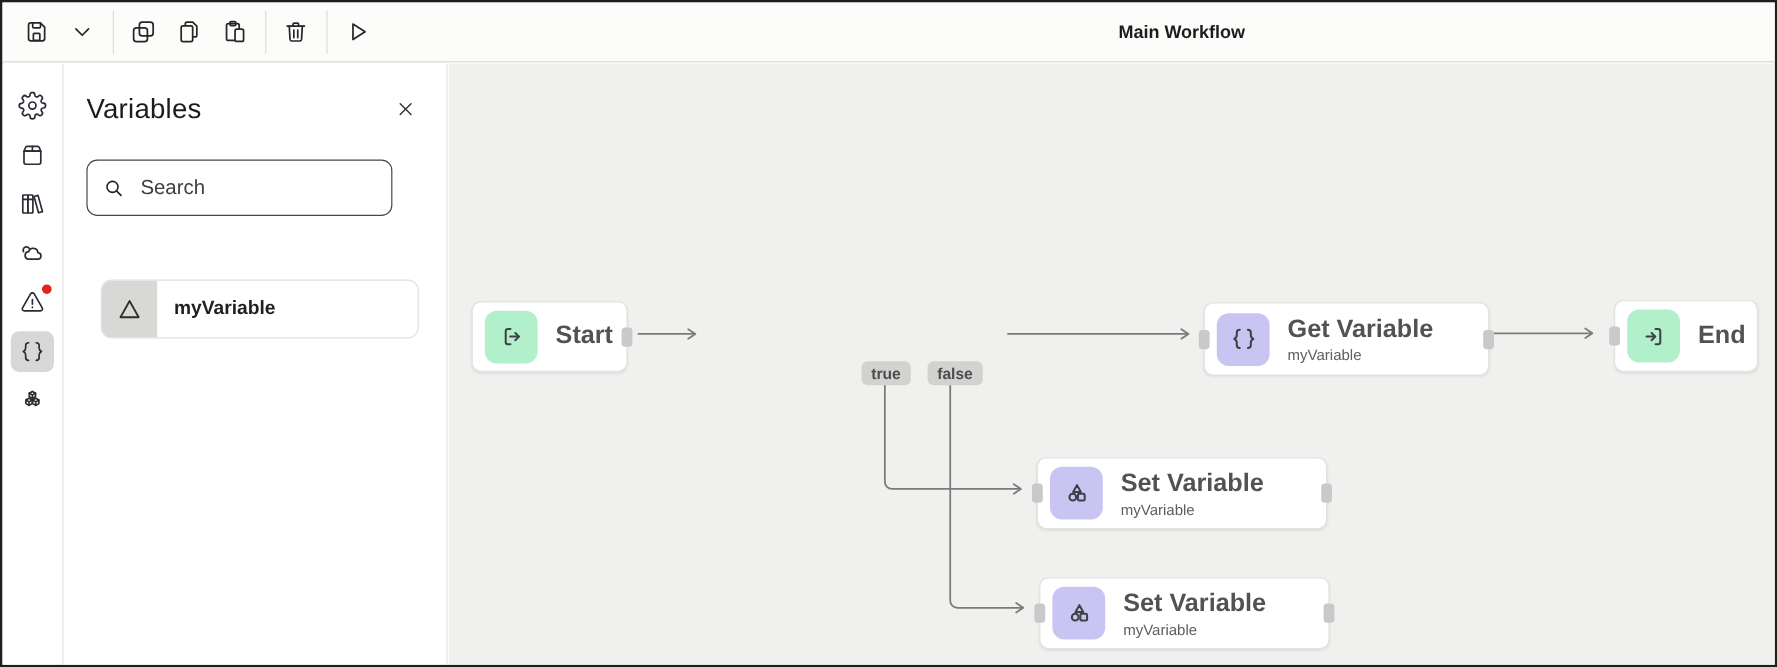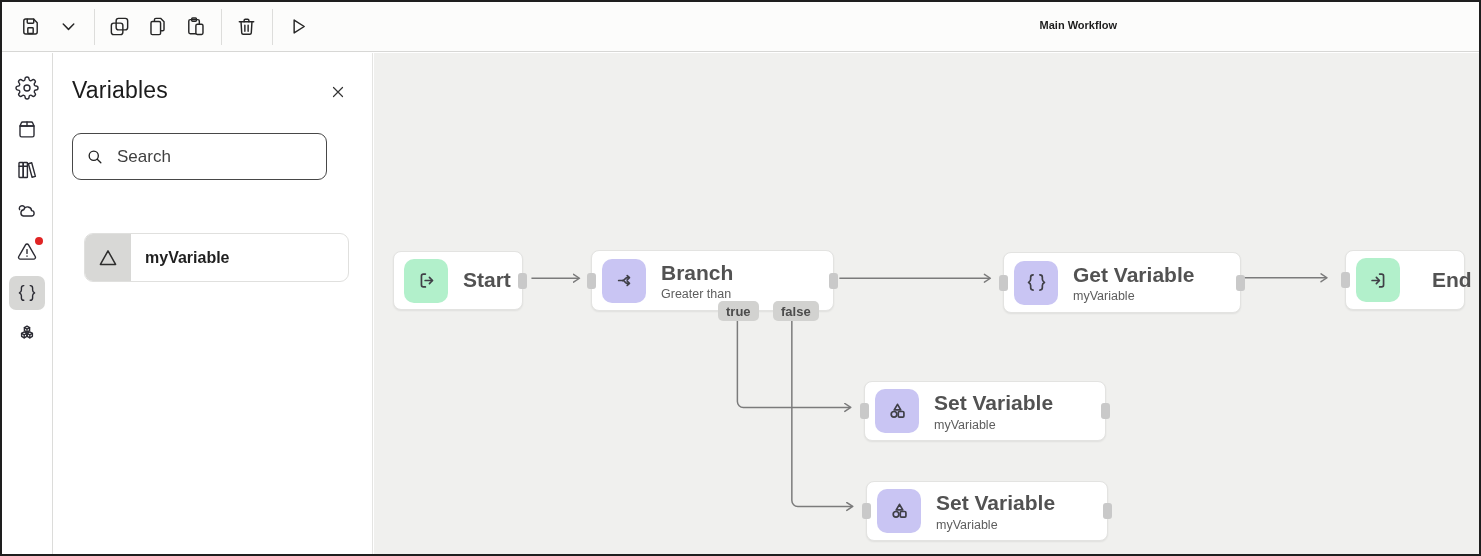--- a/index.html
+++ b/index.html
@@ -3,32 +3,32 @@
 <meta charset="utf-8">
 <style>
   html,body{margin:0;padding:0;background:#e8e8e8;font-family:"Liberation Sans",sans-serif;}
   .window{position:relative;width:1481px;height:556px;box-sizing:border-box;border:2px solid #1e1e1e;background:#fff;overflow:hidden;}
 
   
   .topbar{position:absolute;left:0;top:0;right:0;height:50px;background:#fcfcfb;border-bottom:1px solid #d7d7d5;display:flex;align-items:center;padding-left:12px;box-sizing:border-box;}
   .tb-btn{width:32px;height:32px;display:grid;place-items:center;border-radius:6px;cursor:pointer;margin-right:6px;}
   .tb-btn svg{width:23px;height:23px;stroke:#262626;fill:none;stroke-width:1.5;stroke-linecap:round;stroke-linejoin:round;}
   .tb-sep{width:1px;height:36px;background:#dddddb;margin:0 8px 0 4px;}
-  .tb-title{position:absolute;left:930px;top:17px;width:185px;text-align:right;font-size:11px;font-weight:600;color:#1c1c1c;}
+  .tb-title{position:absolute;left:930px;top:17px;width:185px;text-align:left;font-size:15px;font-weight:600;color:#1c1c1c;}
 
   
   .leftrail{position:absolute;left:0;top:51px;bottom:0;width:51px;background:#fff;border-right:1px solid #dcdcda;box-sizing:border-box;padding-top:18px;display:flex;flex-direction:column;align-items:center;}
   .rail-item{position:relative;width:36px;height:34px;display:grid;place-items:center;border-radius:7px;margin-bottom:7px;cursor:pointer;}
   .rail-item svg{width:24px;height:24px;stroke:#2b2b33;fill:none;stroke-width:1.4;stroke-linecap:round;stroke-linejoin:round;}
   .rail-item.active{background:#d7d7d5;}
   .rail-dot{position:absolute;top:2px;right:2px;width:8px;height:8px;border-radius:50%;background:#e02424;}
 
   
   .panel{position:absolute;left:51px;top:51px;bottom:0;width:320px;background:#fff;border-right:1px solid #e4e4e2;box-sizing:border-box;}
-  .panel-head{display:flex;align-items:flex-end;justify-content:space-between;padding:24px 22px 0 19px;}
+  .panel-head{display:flex;align-items:center;justify-content:space-between;padding:24px 22px 0 19px;}
   .panel-title{font-size:23px;font-weight:500;color:#1b1b1b;letter-spacing:.2px;}
   .panel-close{width:24px;height:24px;display:grid;place-items:center;cursor:pointer;}
   .panel-close svg{width:18px;height:18px;stroke:#333;fill:none;stroke-width:1.6;stroke-linecap:round;}
   .searchbox{position:absolute;left:19px;top:80px;width:255px;height:47px;box-sizing:border-box;border:1.5px solid #474747;border-radius:9px;display:flex;align-items:center;padding:0 12px;background:#fff;}
   .searchbox svg{width:20px;height:20px;stroke:#222;fill:none;stroke-width:1.6;stroke-linecap:round;flex-shrink:0;}
   .searchbox input{border:none;outline:none;flex:1;margin-left:10px;font-size:17px;color:#333;font-family:"Liberation Sans",sans-serif;background:transparent;}
   .searchbox input::placeholder{color:#3f3f3f;opacity:1;}
   .var-card{position:absolute;left:31px;top:180px;width:263px;height:47px;border:1px solid #e0e0de;border-radius:9px;overflow:hidden;display:flex;align-items:center;background:#fff;cursor:pointer;}
   .var-card-icon{width:46px;height:100%;background:#d8d8d6;display:grid;place-items:center;flex-shrink:0;}
   .var-card-icon svg{width:26px;height:26px;stroke:#2e2e2e;fill:none;stroke-width:1.4;stroke-linejoin:round;}
@@ -44,21 +44,21 @@
   .node-icon svg{width:27px;height:27px;stroke:#3f3f46;fill:none;stroke-width:1.5;stroke-linecap:round;stroke-linejoin:round;}
   .node-text{margin-left:15px;display:flex;flex-direction:column;justify-content:center;}
   .node-title{font-size:21px;font-weight:700;color:#525252;line-height:1.25;}
   .node-sub{font-size:12.5px;color:#5d5d5d;margin-top:1px;}
   .port{position:absolute;top:50%;transform:translateY(-50%);width:9px;height:16px;border-radius:3px;background:#c9c9c9;}
   .port.left{left:-5px;} .port.right{right:-5px;}
 
   .n-start{left:19px;top:198px;width:130px;height:59px;}
   .n-branch{left:217px;top:197px;width:243px;height:61px;}
   .n-get{left:629px;top:199px;width:238px;height:61px;}
-  .n-end{left:971px;top:197px;width:120px;height:60px;gap:17px;}
+  .n-end{left:971px;top:197px;width:120px;height:60px;}
   .n-set1{left:490px;top:328px;width:242px;height:60px;}
   .n-set2{left:492px;top:428px;width:242px;height:60px;}
 
   .branch-badge{position:absolute;height:20px;min-width:40px;box-sizing:border-box;padding:0 8px;background:#d2d2d0;border-radius:5px;font-size:13px;font-weight:700;color:#4c4c4c;display:grid;place-items:center;line-height:1;text-align:right;}
   .badge-true{left:344px;top:248px;}
   .badge-false{left:399px;top:248px;}
 </style>
 </head>
 <body>
 
@@ -217,37 +217,20 @@
           <path d="M10.8 12h6.4"></path>
             <path d="M14.6 9.3 17.3 12l-2.7 2.7"></path>
         </svg>
       </span>
       <span class="node-text">
           <span class="node-title">Start</span>
         </span>
       <span class="port right"></span>
     </div>
 
-    <div class="node n-branch">
-      <span class="node-icon" style="background: rgb(201, 197, 243);">
-        <svg viewBox="0 0 24 24">
-          <path d="M6.8 12h3.7"></path>
-          <path d="M10.5 12c2 0 1.9-2.5 3.9-2.5h1"></path>
-          <path d="M10.5 12c2 0 1.9 2.5 3.9 2.5h1"></path>
-          <path d="M14.4 7.6l2 1.9-2 1.9"></path>
-          <path d="M14.4 12.6l2 1.9-2 1.9"></path>
-        </svg>
-      </span>
-      <span class="node-text">
-        <span class="node-title">Branch</span>
-        <span class="node-sub">Greater than</span>
-      </span>
-      <span class="port left"></span>
-      <span class="port right"></span>
-    </div>
 
     <div class="node n-get">
       <span class="node-icon" style="background: rgb(201, 197, 243);">
         <svg viewBox="0 0 24 24">
           <path d="M9 5.2c-1.7 0-2.2.8-2.2 2.2v1.8c0 1.2-.5 2-1.9 2.7 1.4.7 1.9 1.5 1.9 2.7v1.9c0 1.4.5 2.2 2.2 2.2"></path>
           <path d="M15 5.2c1.7 0 2.2.8 2.2 2.2v1.8c0 1.2.5 2 1.9 2.7-1.4.7-1.9 1.5-1.9 2.7v1.9c0 1.4-.5 2.2-2.2 2.2"></path>
         </svg>
       </span>
       <span class="node-text">
         <span class="node-title">Get Variable</span>

